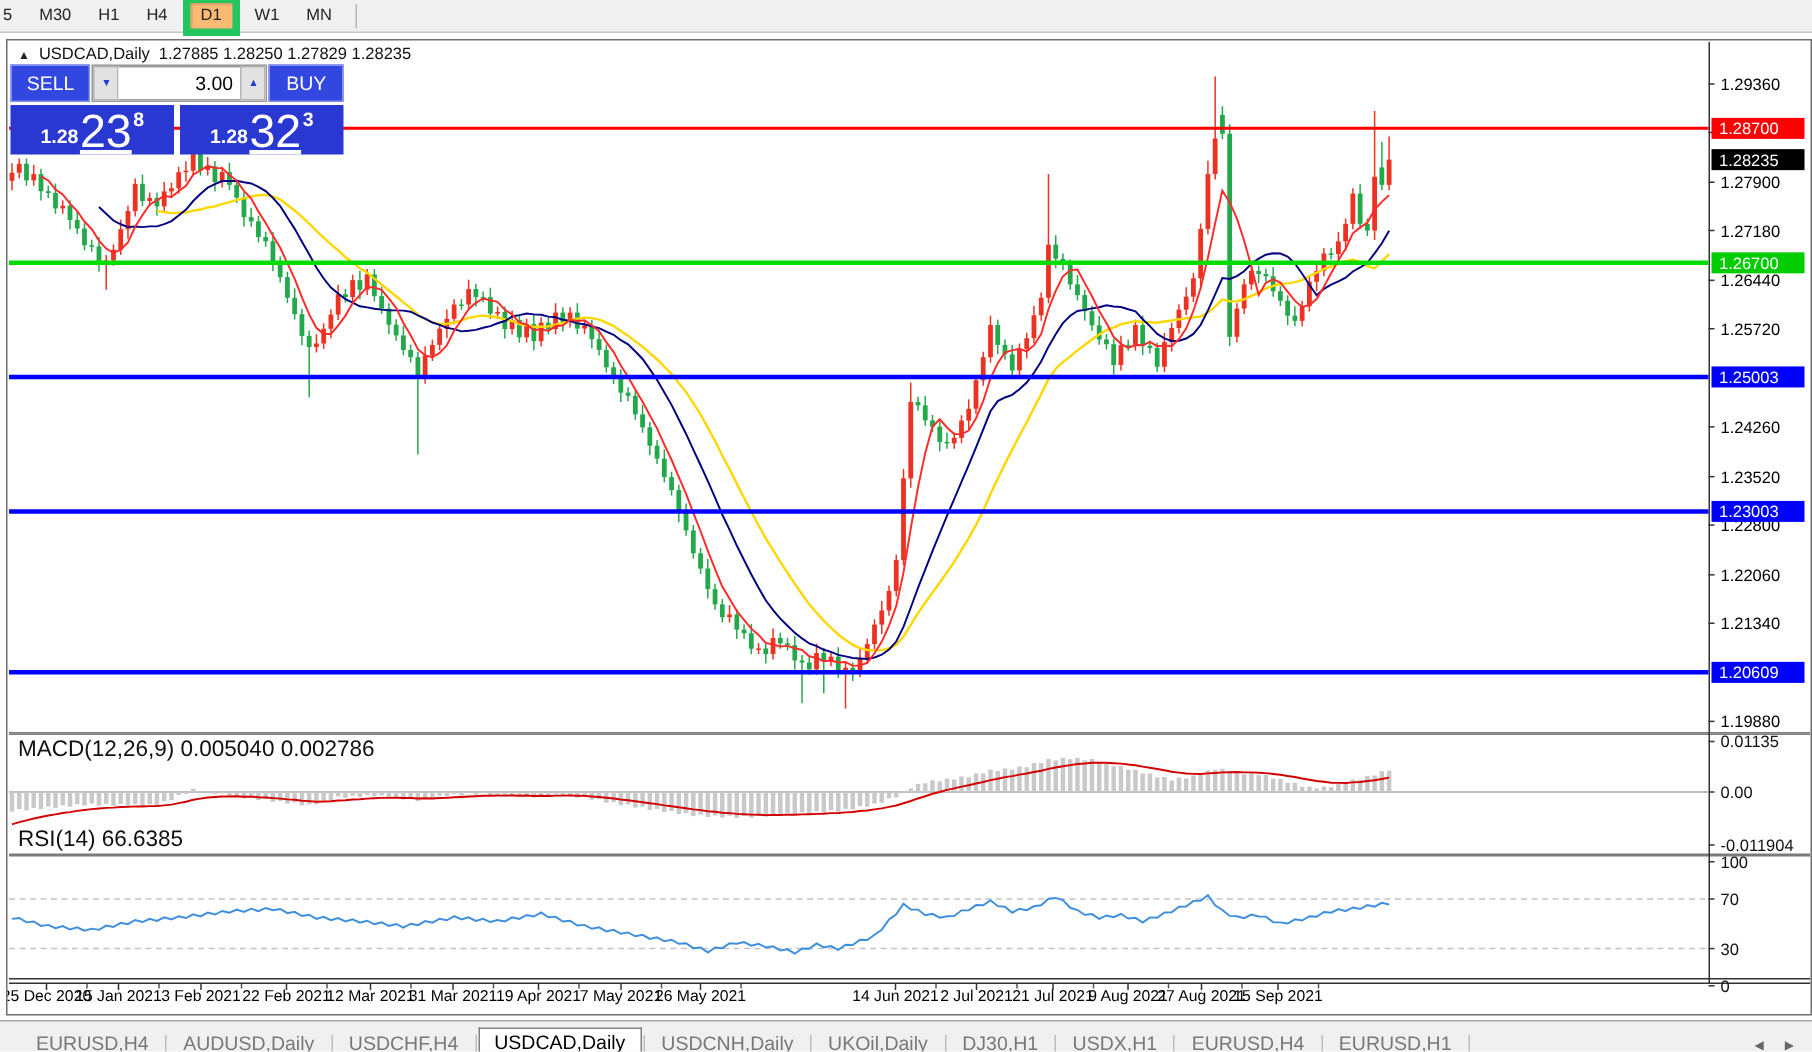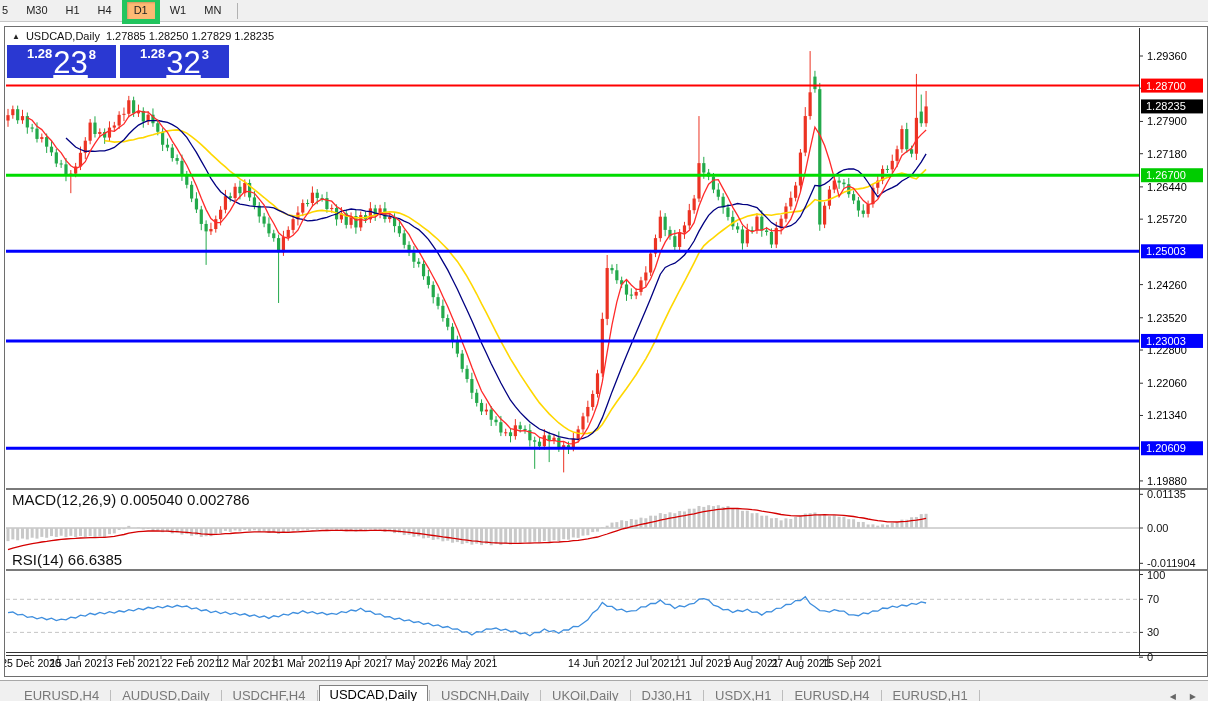--- a/index.html
+++ b/index.html
@@ -33,21 +33,21 @@
   .buy-btn{width:51px;}
   .spin{flex:1;display:flex;align-items:stretch;background:#ececec;border:1px solid #9a9a9a;
         box-sizing:border-box;margin:0 1px;}
   .spin-btn{width:17px;background:#e2e2e2;color:#2a3ad0;font-size:7px;display:flex;
             align-items:center;justify-content:center;border:1px solid #b5b5b5;box-sizing:border-box;}
   .vol{width:76px;border:1px solid #9a9a9a;border-left:none;border-right:none;
        text-align:right;font-size:13px;padding:0 5px 0 0;font-family:"Liberation Sans",sans-serif;}
   .tp-row2{display:flex;gap:4px;margin-top:2px;height:33px;}
   .quote{flex:1;background:#2a38d2;color:#fff;display:flex;align-items:flex-end;
          justify-content:center;padding-bottom:1px;cursor:default;}
-  .q-prefix{font-size:13px;font-weight:bold;margin-bottom:16px;}
+  .q-prefix{font-size:13px;font-weight:bold;margin-bottom:4px;}
   .q-big{font-size:31px;line-height:28px;margin:0 1px;text-decoration:underline;}
   .q-sup{font-size:13px;font-weight:bold;align-self:flex-start;margin-top:2px;}
   
   .tabbar{position:absolute;left:0;top:680px;width:1208px;height:31px;background:#f0f0f0;
           border-top:1px solid #a8a8a8;display:flex;align-items:center;font-size:13px;
           color:#787878;padding-left:14px;box-sizing:border-box;}
   .tab{padding:0 10px;white-space:nowrap;line-height:18px;}
   .tab.active{background:#fff;border:1px solid #808080;border-bottom:1px solid #fff;
               color:#000;margin-top:-2px;}
   .tab-sep{width:1px;height:13px;background:#bdbdbd;margin:0 1px;}
@@ -1160,20 +1160,29 @@
   <div class="chart-title">
     <span class="collapse-ic">▲</span>
     <span>USDCAD,Daily</span>
     <span>1.27885 1.28250 1.27829 1.28235</span>
   </div>
 
   <div class="ind-label macd-lbl">MACD(12,26,9) 0.005040 0.002786</div>
   <div class="ind-label rsi-lbl">RSI(14) 66.6385</div>
 
   <div class="trade-panel">
+    <div class="tp-row1">
+      <div class="tp-btn sell-btn">SELL</div>
+      <div class="spin">
+        <div class="spin-btn">▼</div>
+        <input class="vol" value="3.00" style="">
+        <div class="spin-btn">▲</div>
+      </div>
+      <div class="tp-btn buy-btn">BUY</div>
+    </div>
     <div class="tp-row2">
       <div class="quote">
         <span class="q-prefix">1.28</span>
         <span class="q-big">23</span>
         <span class="q-sup">8</span>
       </div>
       <div class="quote">
         <span class="q-prefix">1.28</span>
         <span class="q-big">32</span>
         <span class="q-sup">3</span>

